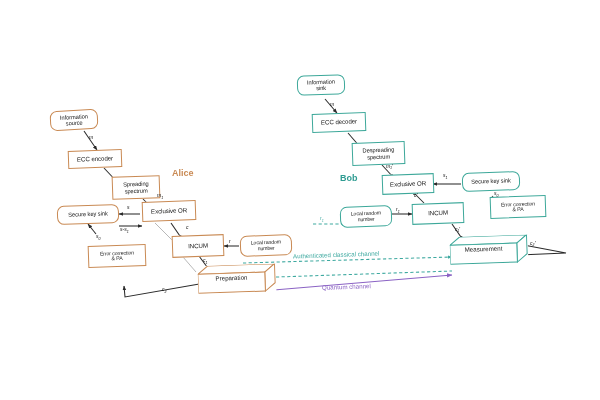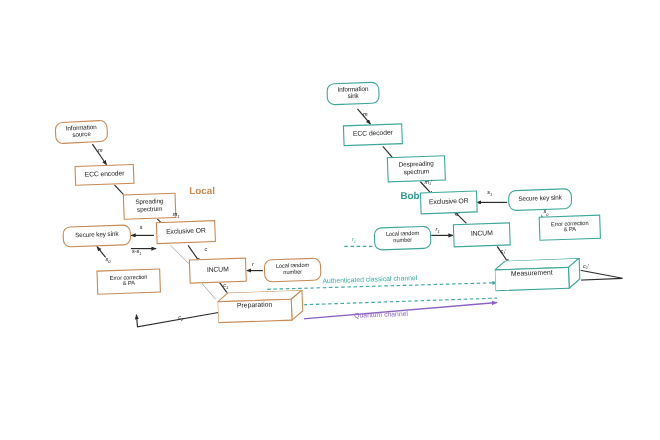--- a/index.html
+++ b/index.html
@@ -26,21 +26,21 @@
   .alice .node, .node.alice{border:1px solid #c98a54;}
   .bob .node, .node.bob{border:1px solid #3da89a;}
   .rounded{border-radius:7px;}
   .tiny{font-size:5.2px;}
   .sm{font-size:5.8px;}
   .md{font-size:6.2px;}
   .party-label{
     position:absolute;font-weight:bold;font-size:9px;
   }
   .party-alice{color:#c98a54;}
-  .party-bob{color:#2f9c92;margin-left:24px;}
+  .party-bob{color:#2f9c92;}
   .edge-label{
     position:absolute;font-style:italic;font-size:5px;color:#111;
     white-space:nowrap;
   }
   .edge-label sub{font-size:3.6px;}
   .chan-label{
     position:absolute;font-size:6.2px;font-style:normal;white-space:nowrap;
   }
   .chan-classical{color:#3ea9a0;}
   .chan-quantum{color:#8b63c4;}
@@ -102,21 +102,21 @@
     </g>
 
     <g fill="none">
       <path d="M313,224 L346,224" stroke="#3ea9a0" stroke-width="1.05" stroke-dasharray="3.2 2.4" marker-end="url(#arrTeal)"></path>
       <path d="M243,263 L452,257" stroke="#3ea9a0" stroke-width="1.05" stroke-dasharray="3.2 2.4" marker-end="url(#arrTeal)"></path>
       <path d="M248,278 L452,271" stroke="#3ea9a0" stroke-width="1.05" stroke-dasharray="3.2 2.4"></path>
       <path d="M262,291 L452,275" stroke="#8b63c4" stroke-width="1.2" marker-end="url(#arrPurple)"></path>
     </g>
   </svg>
 
-  <div class="party-label party-alice" style="left: 172px; top: 168px;">Local</div>
+  <div class="party-label party-alice" style="left: 172px; top: 168px;">Alice</div>
 
   <div class="node alice rounded sm" style="left:50px;top:110px;width:48px;height:20px;transform:rotate(-3deg);">Information
 source</div>
 
   <div class="node alice md" style="left:68px;top:150px;width:54px;height:18px;transform:rotate(-2deg);">ECC encoder</div>
 
   <div class="node alice sm" style="left:112px;top:176px;width:48px;height:23px;transform:rotate(-2deg);">Spreading
 spectrum</div>
 
   <div class="node alice md" style="left:142px;top:201px;width:54px;height:20px;transform:rotate(-2deg);">Exclusive OR</div>

